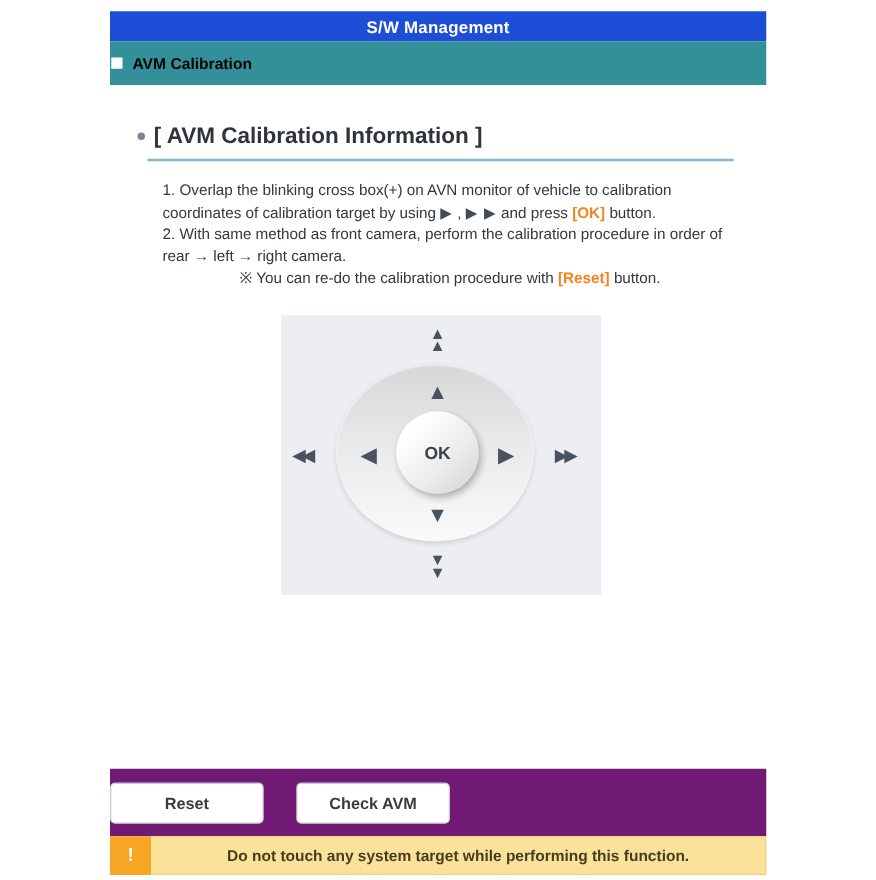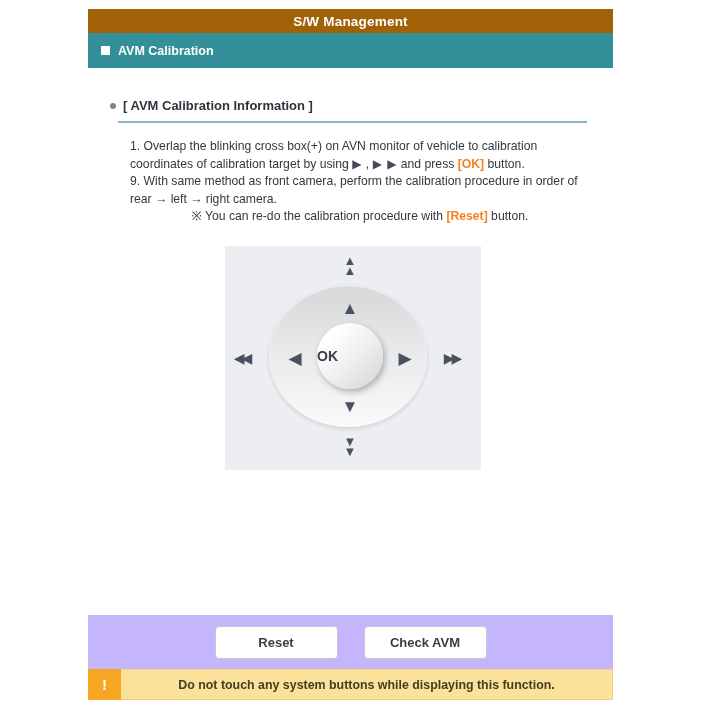--- a/index.html
+++ b/index.html
@@ -1,32 +1,32 @@
 <!DOCTYPE html>
 <html><head>
 <meta charset="utf-8">
 <style>
   * { margin:0; padding:0; box-sizing:border-box; }
   html,body { width:701px; height:704px; background:#ffffff;
     font-family:"Liberation Sans", sans-serif; }
   .app { position:absolute; left:88px; top:9px; width:525px; }
 
   
-  .title-bar { height:24px; background:#a16207; color:#fff;
+  .title-bar { height:24px; background:#1d4ed8; color:#fff;
     display:flex; align-items:center; justify-content:center;
     font-size:13.5px; font-weight:bold; letter-spacing:.2px; }
-  .section-bar { height:35px; background:#33909A; color:#ffffff;
-    display:flex; align-items:center; padding-left:13px;
+  .section-bar { height:35px; background:#33909A; color:#000000;
+    display:flex; align-items:center; padding-left:1px;
     font-size:12.5px; font-weight:bold; }
   .section-square { width:9px; height:9px; background:#fff; margin-right:8px; }
 
   
   .info-head-row { margin:30px 0 0 22px; display:flex; align-items:center; }
   .bullet-dot { width:6px; height:6px; border-radius:50%; background:#7A8494; margin-right:7px; }
-  .info-head-text { font-size:13px; font-weight:bold; color:#2E343C; }
+  .info-head-text { font-size:18px; font-weight:bold; color:#2E343C; }
   .info-underline { margin-left:30px; width:469px; border-top:2px solid #85B5C7; margin-top:8px; }
 
   
   .instructions { margin:15px 16px 0 42px; width:460px;
     font-size:12.2px; line-height:17.6px; color:#33383E; font-weight:500; }
   .instructions p { margin:0; }
   .note { margin-top:18px;text-align:center; }
   .seg-accent { color:#F5821F; font-weight:bold; }
   .seg-arrow { color:#414B59; font-size:12px; letter-spacing:1px; }
 
@@ -34,32 +34,32 @@
   .dpad-panel { position:relative; margin:20px 0 0 137px;
     width:256px; height:224px; background:#ECEEF1; }
   .dpad-dial { position:absolute; left:44px; top:39px; width:158px; height:142px;
     border-radius:50%;
     background:linear-gradient(to bottom, #d6d7d9 0%, #e8e9ea 45%, #fafafb 100%);
     box-shadow:0 2px 4px rgba(0,0,0,.12), inset 0 1px 2px rgba(255,255,255,.8); }
   .dpad-ok { position:absolute; left:92px; top:77px; width:66px; height:66px;
     border-radius:50%;
     background:linear-gradient(135deg, #ffffff 20%, #ececed 60%, #d2d3d5 100%);
     box-shadow:2px 3px 6px rgba(0,0,0,.28);
-    display:flex; align-items:center; 
+    display:flex; align-items:center; justify-content:center;
     font-size:14px; font-weight:bold; color:#3A4048; cursor:pointer; }
   .dpad-btn { position:absolute; transform:translate(-50%,-50%);
     color:#49525F; cursor:pointer; text-align:center; user-select:none; }
   .arr-single { font-size:17px; line-height:17px; }
   .arr-double-h { font-size:14px; letter-spacing:-3px; padding-right:3px; line-height:14px; }
   .stack { display:flex; flex-direction:column; align-items:center; }
   .stack span { font-size:13px; line-height:10px; }
 
   
   .footer { position:absolute; left:88px; top:615px; width:525px; height:54px;
-    background:#c4b5fd; display:flex; align-items:center; justify-content:center; gap:26px; }
+    background:#701a75; display:flex; align-items:center; gap:26px; }
   .footer button { width:123px; height:33px; background:#ffffff;
     border:1px solid #C7CACD; border-radius:4px;
     font-family:"Liberation Sans", sans-serif;
     font-size:13px; font-weight:bold; color:#383D44; cursor:pointer; }
 
   
   .warning { position:absolute; left:88px; top:669px; width:525px; height:31px; display:flex; }
   .warning-icon { width:33px; background:#F6A623; color:#fff;
     display:flex; align-items:center; justify-content:center;
     font-size:15px; font-weight:bold; }
@@ -82,21 +82,21 @@
   </div>
 
   <div class="info-head-row">
     <span class="bullet-dot"></span>
     <span class="info-head-text">[ AVM Calibration Information ]</span>
   </div>
   <div class="info-underline"></div>
 
   <div class="instructions">
     <p><span>1. Overlap the blinking cross box(+) on AVN monitor of vehicle to calibration coordinates of calibration target by using </span><span class="seg-arrow">▶</span><span> , </span><span class="seg-arrow">▶ ▶</span><span> and press </span><span class="seg-accent">[OK]</span><span> button.</span></p>
-    <p><span>9. With same method as front camera, perform the calibration procedure in order of rear → left → right camera.</span></p>
+    <p><span>2. With same method as front camera, perform the calibration procedure in order of rear → left → right camera.</span></p>
     <p class="note"><span>※ You can re-do the calibration procedure with </span><span class="seg-accent">[Reset]</span><span> button.</span></p>
   </div>
 
   <div class="dpad-panel">
     <div class="dpad-dial"></div>
 
     <div class="dpad-btn stack" style="left:125px; top:20px;">
       <span>▲</span>
       <span>▲</span>
     </div>
@@ -137,14 +137,14 @@
 
 </div>
 
 <div class="footer">
   <button>Reset</button>
   <button>Check AVM</button>
 </div>
 
 <div class="warning">
   <div class="warning-icon">!</div>
-  <div class="warning-text">Do not touch any system buttons while displaying this function.</div>
+  <div class="warning-text">Do not touch any system target while performing this function.</div>
 </div>
 
 </body></html>

